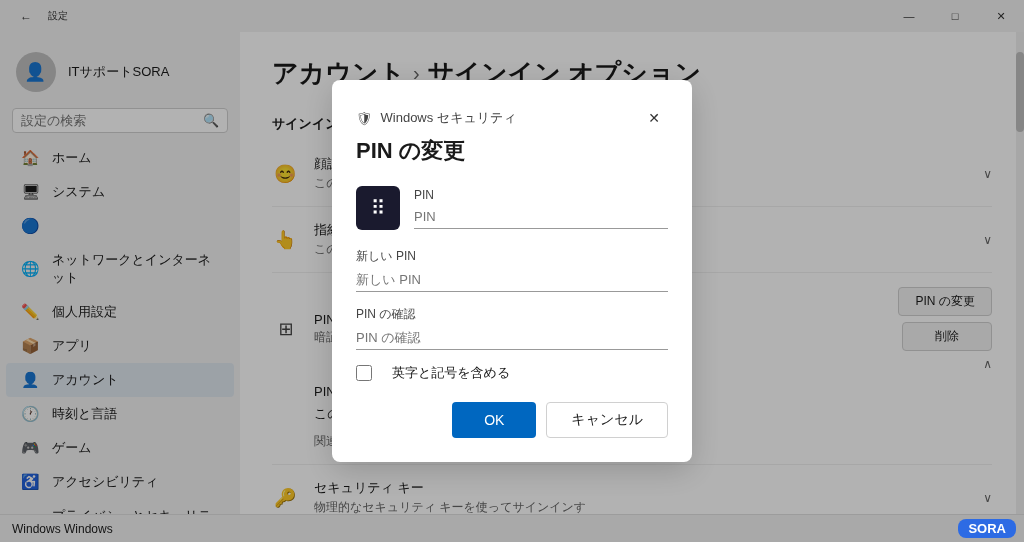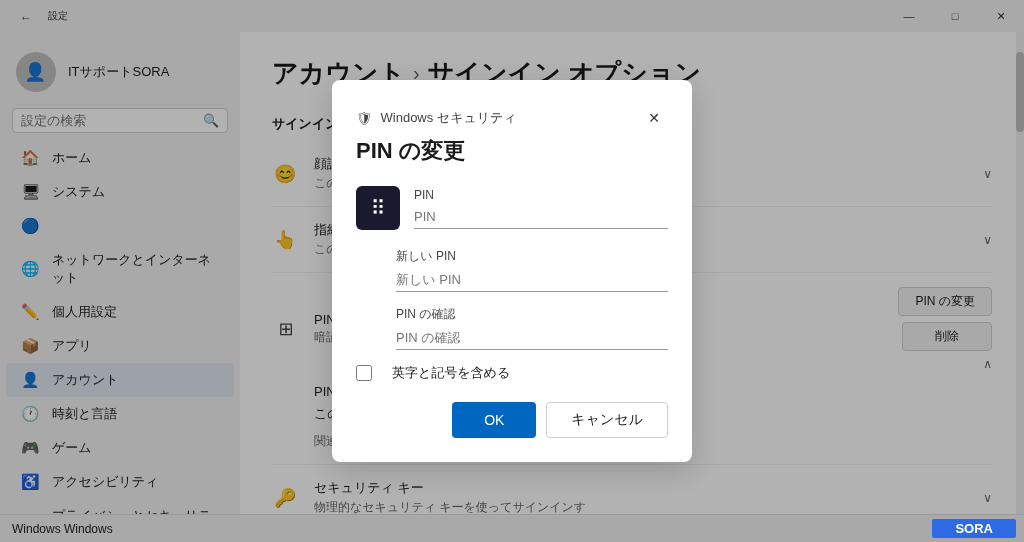--- a/index.html
+++ b/index.html
@@ -348,21 +348,20 @@
       border-bottom: 1px solid #999;
       outline: none;
       padding: 4px 0;
       font-size: 13px;
       color: #1a1a1a;
       background: transparent;
     }
 
     .dialog-field-group {
       margin-bottom: 14px;
-      margin-left: 40px;
     }
     .dialog-field-group label {
       display: block;
       font-size: 12px;
       color: #444;
       margin-bottom: 3px;
     }
     .dialog-field-group input {
       width: 100%;
       border: none;
@@ -431,22 +430,22 @@
 
     
     .watermark {
       position: absolute;
       bottom: 4px;
       right: 8px;
       font-size: 13px;
       font-weight: 700;
       color: white;
       background: #2d6be4;
-      padding: 2px 23px;
-      border-radius: 2px;
+      padding: 2px 10px;
+      border-radius: 8px;
       z-index: 200;
     }
   </style>
 </head>
 <body>
 
 <div class="titlebar">
   <div class="titlebar-left">
     <div class="titlebar-back">←</div>
     <span class="titlebar-title">設定</span>

